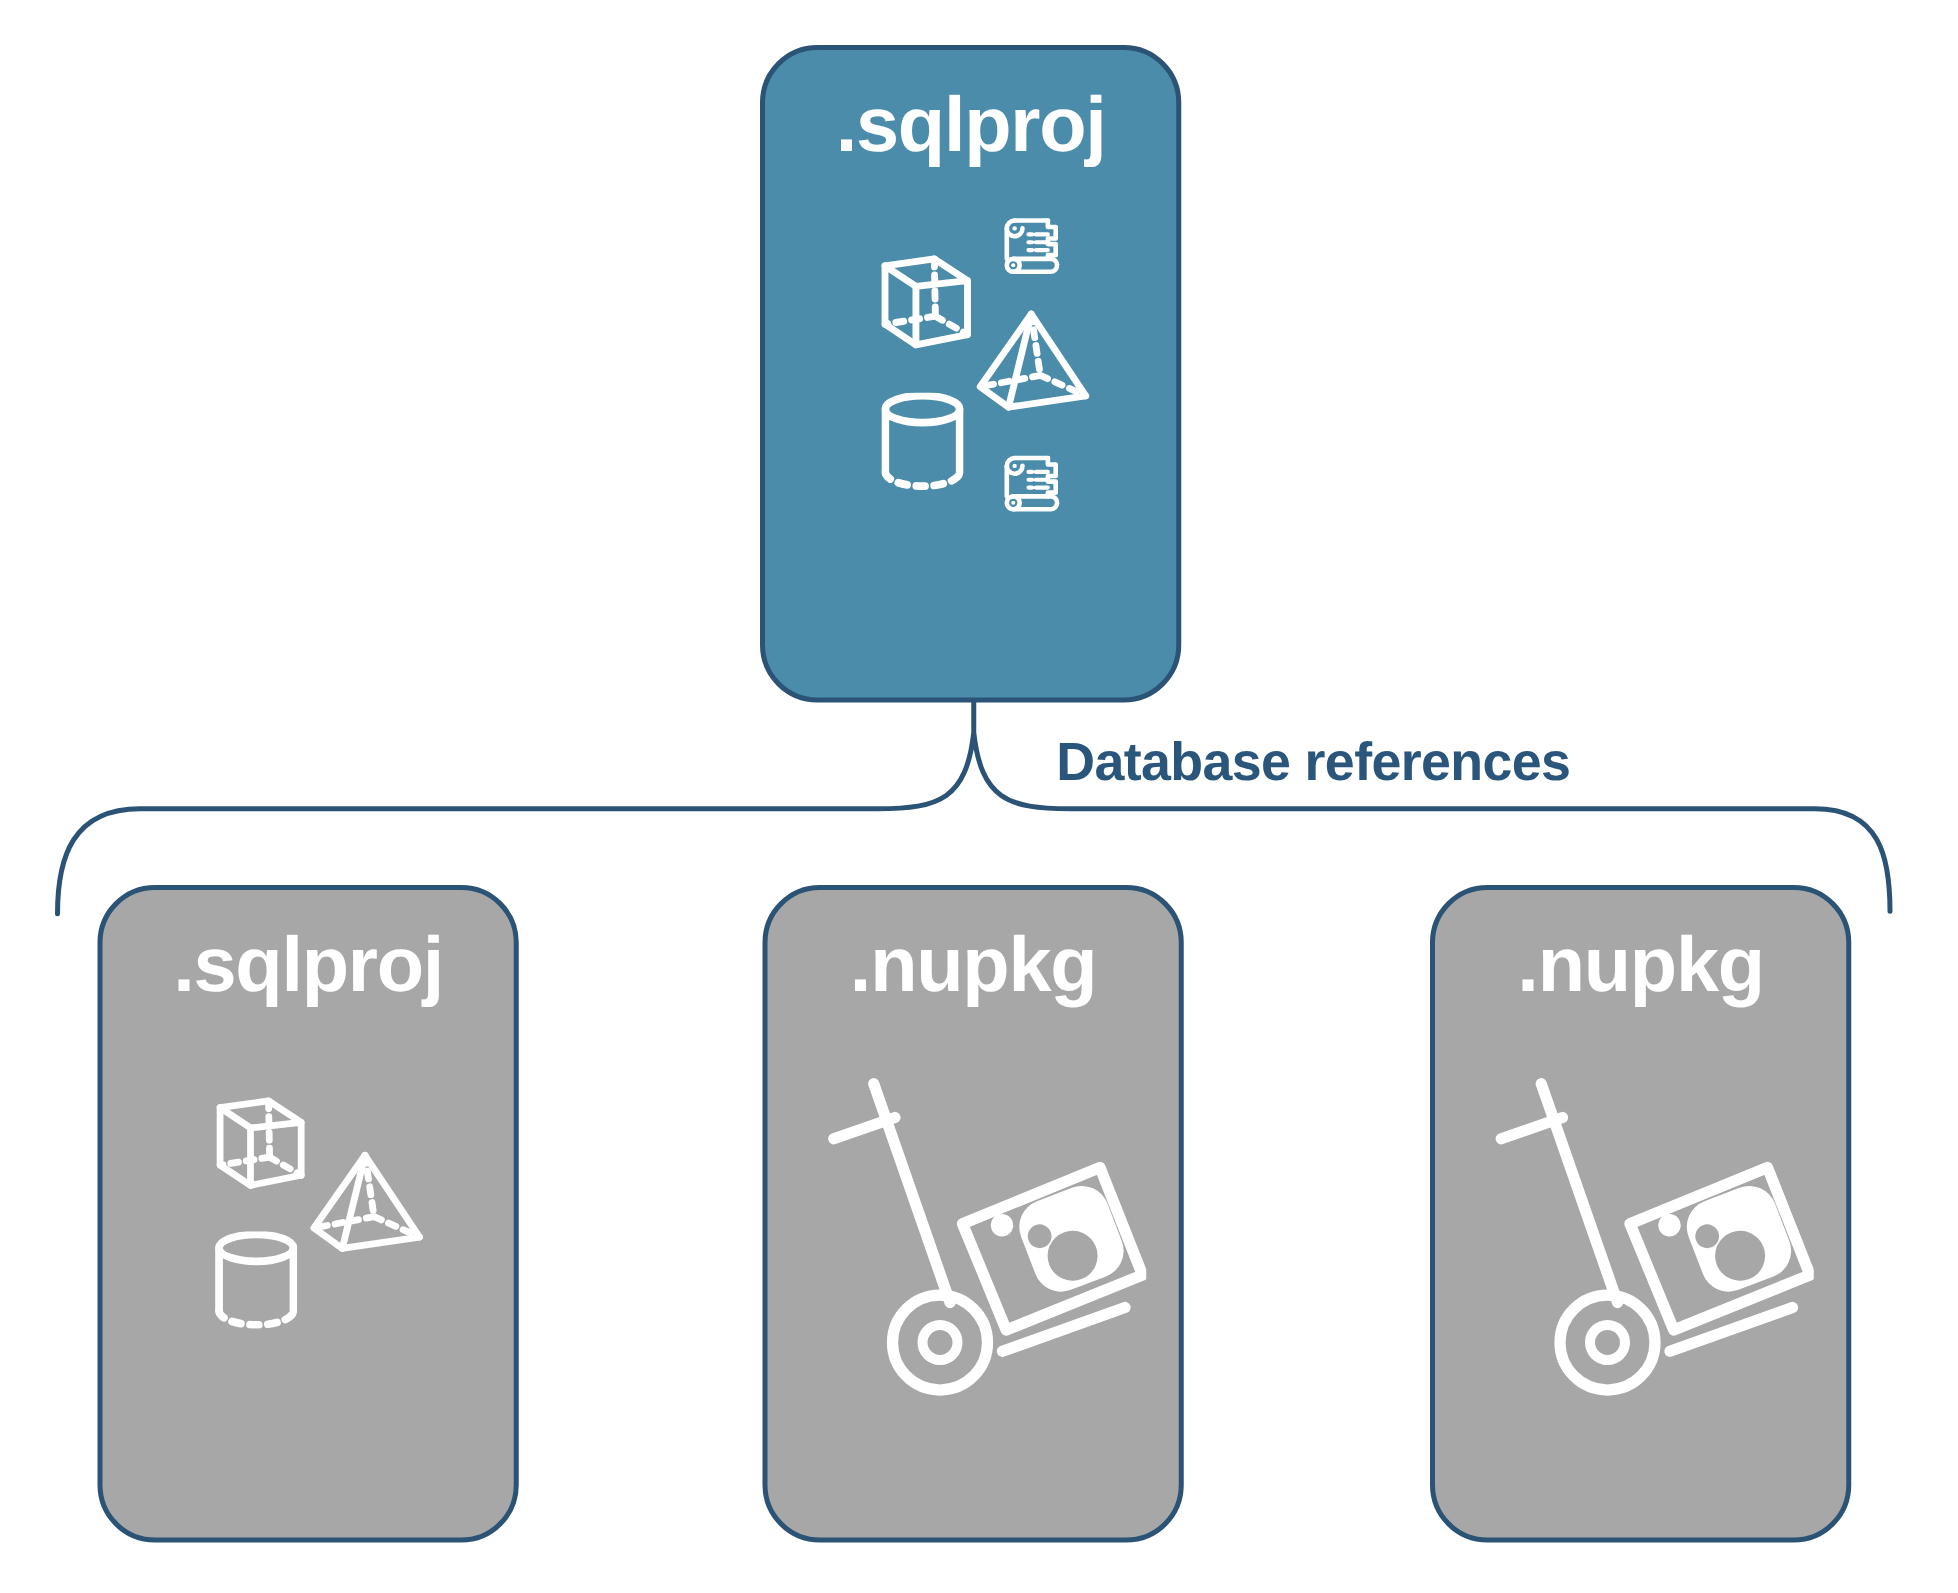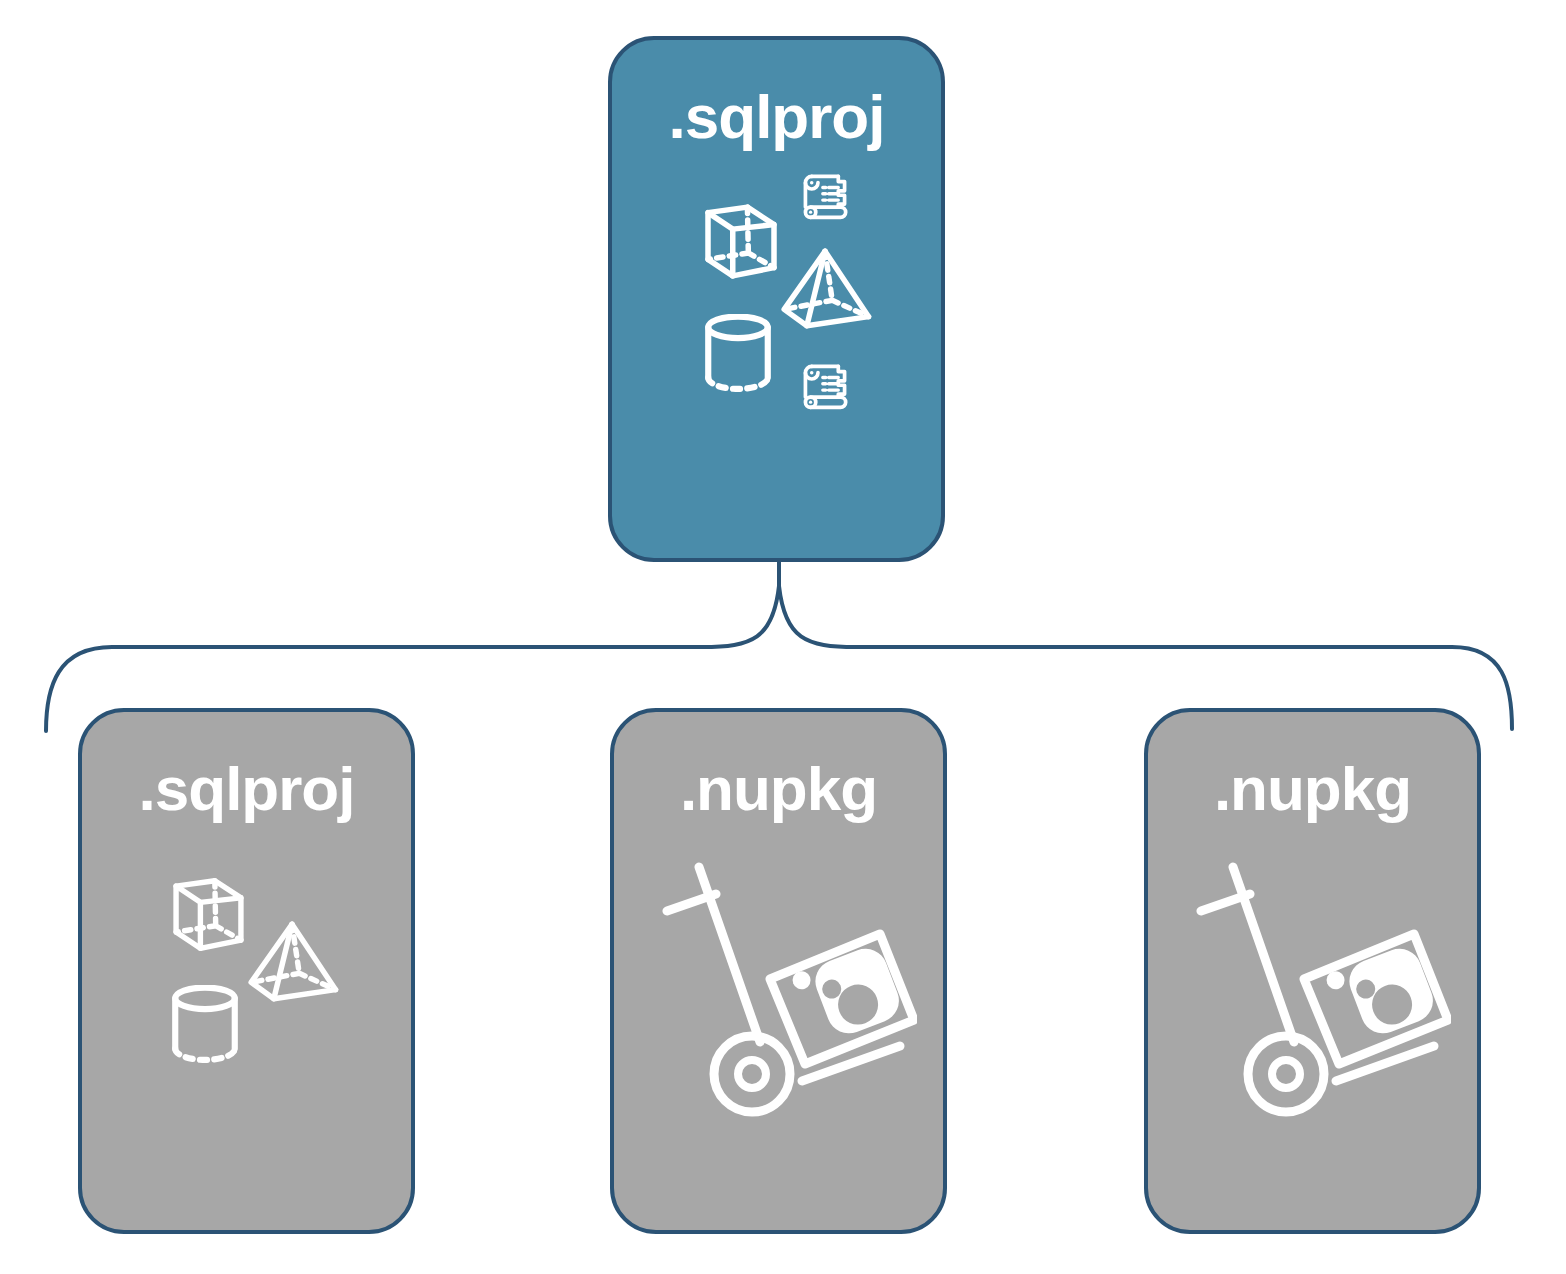--- a/index.html
+++ b/index.html
@@ -11,21 +11,21 @@
     position:absolute;box-sizing:border-box;
     border:4px solid var(--outline-navy,#2b5375);
     border-radius:46px;
   }
   .card.blue{background:var(--accent-blue,#4a8caa);}
   .card.gray{background:var(--card-gray,#a7a7a7);}
   .card-title{
     text-align:center;font-weight:bold;line-height:1;
     color:var(--icon-white,#ffffff);
     font-size:62px;letter-spacing:-1px;
-    padding-top:30px;margin:16px;
+    padding-top:30px;margin:0;
   }
   .icon{position:absolute;display:block;}
   .connector-svg{position:absolute;left:0;top:0;pointer-events:none;}
   .connector-label{
     position:absolute;left:845px;top:586px;white-space:nowrap;
     font-size:43px;font-weight:bold;letter-spacing:-0.5px;
     color:var(--label-navy,#2a567c);
   }
   .defs-holder{position:absolute;width:0;height:0;overflow:hidden;}
 </style>
@@ -92,20 +92,21 @@
   </defs>
 </svg>
 
 <div class="canvas">
 
   <svg class="connector-svg" width="1566" height="1274" viewBox="0 0 1566 1274">
     <path d="M46,731 C46,686 58,647 112,647 L702,647 C752,647 773,639 779,586 L779,560
              M779,586 C785,639 806,647 856,647 L1452,647 C1504,647 1512,686 1512,729" fill="none" stroke="var(--outline-navy,#2b5375)" stroke-width="4" stroke-linecap="round"></path>
   </svg>
 
+  <div class="connector-label">Database references</div>
 
   <div class="card blue" style="left:608px;top:36px;width:337px;height:526px;">
     <div class="card-title">.sqlproj</div>
     <svg class="icon" style="left:85px;top:155px;" width="88" height="93">
         <use href="#sym-cube"></use>
       </svg>
     <svg class="icon" style="left:187px;top:132px;" width="52" height="48">
         <use href="#sym-scroll"></use>
       </svg>
     <svg class="icon" style="left:163px;top:204px;" width="100" height="89">

